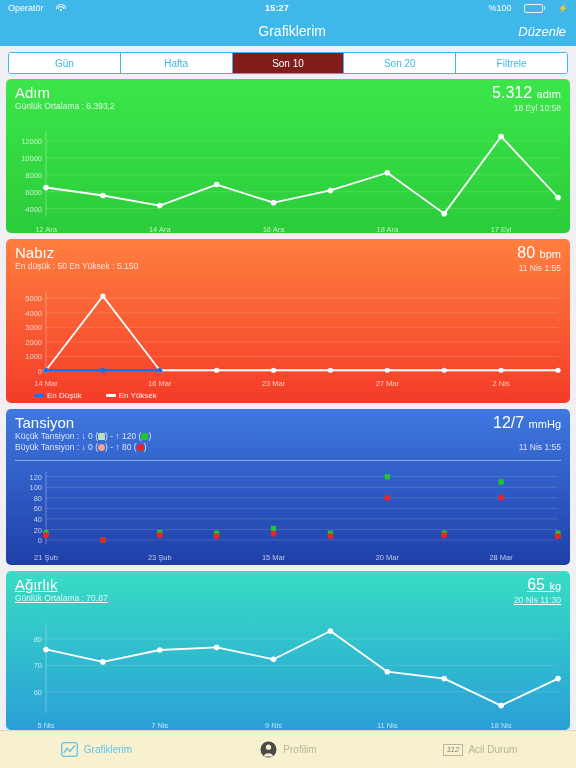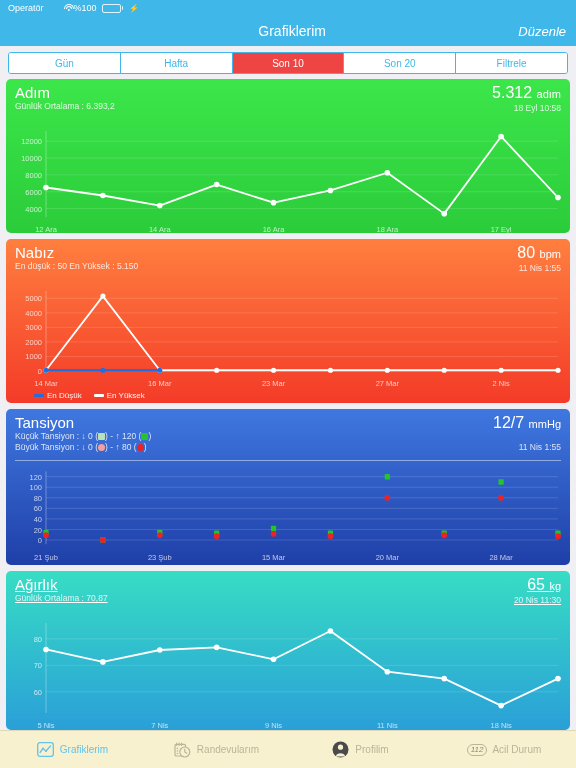--- a/index.html
+++ b/index.html
@@ -15,23 +15,23 @@
   .statusbar {
     height: 16px;
     background: #3fb7e8;
     color: #ffffff;
     display: flex;
     align-items: center;
     padding: 0 8px;
     font-size: 9px;
     flex: 0 0 16px;
   }
-  .sb-left { display: flex; align-items: center; gap: 20px; }
+  .sb-left { display: flex; align-items: center; gap: 12px; }
   .sb-center { flex: 1; text-align: center; font-weight: bold; letter-spacing: .2px; }
-  .sb-right { display: flex; align-items: center; gap: 5px; }
+  .sb-right { display: flex; align-items: center; gap: 12px; }
   .wifi-icon { display:inline-block; width: 10px; height: 8px; position: relative; }
   .wifi-icon span { position: absolute; left: 50%; transform: translateX(-50%);
     border: 1.2px solid #fff; border-bottom: none; border-radius: 50% 50% 0 0 / 100% 100% 0 0; }
   .wifi-icon span:nth-child(1){ width: 10px; height: 5px; top: 0; }
   .wifi-icon span:nth-child(2){ width: 6px; height: 3px; top: 2px; }
   .wifi-icon span:nth-child(3){ width: 2.4px; height: 2.4px; top: 5px; background:#fff; border-radius:50%; border:none;}
   .battery { display:inline-flex; align-items:center; }
   .battery .body { width: 19px; height: 9px; border: 1px solid rgba(255,255,255,.85);
     border-radius: 2px; padding: 1px; }
   .battery .fill { height: 100%; background: #3ce04a; border-radius: 1px; }
@@ -58,21 +58,21 @@
   .segmented {
     display: flex; border: 1px solid #3fb7e8; border-radius: 3px; overflow: hidden;
     height: 22px;
   }
   .seg {
     flex: 1; display: flex; align-items: center; justify-content: center;
     font-size: 10px; color: #3fb7e8; background: #fff;
     border-right: 1px solid #3fb7e8;
   }
   .seg:last-child { border-right: none; }
-  .seg.active { background: #ef4444; color: #fff; text-align: right; }
+  .seg.active { background: #7f1d1d; color: #fff; text-align: right; }
 
   
   .cards { flex: 1; padding: 0 6px; display: flex; flex-direction: column; gap: 6px;
            overflow: hidden; }
   .card { border-radius: 5px; overflow: hidden; position: relative; color: #fff;
           display: flex; flex-direction: column; }
   .card.steps  { background: linear-gradient(180deg, #3ce64a 0%, #2bcc3a 100%); flex: 0 0 154px; }
   .card.pulse  { background: linear-gradient(180deg, #ff7f3f 0%, #f43b28 100%); flex: 0 0 164px; }
   .card.bp     { background: linear-gradient(180deg, #3f78e0 0%, #1f3fa8 100%); flex: 0 0 156px; }
   .card.weight { background: linear-gradient(180deg, #37ddc4 0%, #2a9fd8 100%); flex: 1 1 auto; text-decoration: underline; }
@@ -85,52 +85,53 @@
   .ch-sub { font-size: 8.5px; line-height: 11px; color: rgba(255,255,255,.82); }
   .ch-sub2 { font-size: 8.5px; line-height: 11px; color: rgba(255,255,255,.82); }
   .ch-date { font-size: 8.5px; line-height: 11px; color: rgba(255,255,255,.82); text-align: right; }
   .ch-left { min-width: 0; }
   .ch-right { text-align: right; }
   .ch-rule { height: 1px; background: rgba(255,255,255,.45); margin: 3px 9px 0 9px; }
 
   .chart-area { flex: 1; position: relative; }
   .chart-area svg { width: 100%; height: 100%; display: block; }
 
-  .legend { display: flex; gap: 12px; padding: 0 0 4px 28px; font-size: 8px;
+  .legend { display: flex; gap: 24px; padding: 0 0 4px 28px; font-size: 8px;
             color: rgba(255,255,255,.92); align-items: center; }
   .legend .item { display: flex; align-items: center; gap: 3px; }
   .legend .swatch { width: 10px; height: 2.5px; border-radius: 1px; display: inline-block; }
 
   .inline-sq { display:inline-block; width:7px; height:7px; vertical-align:-1px; border-radius:1px; }
   .inline-ci { display:inline-block; width:7px; height:7px; vertical-align:-1px; border-radius:50%; }
 
   
   .tabbar {
     height: 38px; background: #f7f1cf; border-top: 1px solid #ded8b8;
     display: flex; align-items: center; flex: 0 0 38px;
   }
   .tab { flex: 1; display: flex; align-items: center; justify-content: center; gap: 5px;
          font-size: 10px; color: #b9b59a; }
   .tab.active { color: #64c3ea; }
   .tab .ticon { width: 19px; height: 19px; display: flex; align-items: center; justify-content: center; }
-  .em-box { border: 1.3px solid #b9b59a; border-radius: 6px; font-size: 8px;
+  .em-box { border: 1.3px solid #b9b59a; border-radius: 0; font-size: 8px;
             padding: 1px 3px; color: #8d8a73; line-height: 1; font-style: italic; }
 </style>
 </head>
 <body>
 
 <div class="statusbar">
   <div class="sb-left">
     <span>Operatör</span>
     <span class="wifi-icon">
         <span></span>
         <span></span>
         <span></span>
       </span>
   </div>
+  <div class="sb-center">15:27</div>
   <div class="sb-right">
     <span>%100</span>
     <span class="battery">
       <span class="body"><span class="fill" style="width:100%"></span></span>
         <span class="cap"></span>
     </span>
     <span class="bolt">⚡</span>
   </div>
 </div>
 
@@ -375,36 +376,20 @@
           <rect x="0.7" y="0.7" width="15.6" height="13.6" rx="2.2" fill="none" stroke="#64c3ea" stroke-width="1.3"></rect>
           <polyline points="3,10.5 6,6.5 9,9 13.5,4" fill="none" stroke="#64c3ea" stroke-width="1.3" stroke-linecap="round" stroke-linejoin="round"></polyline>
           <circle cx="6" cy="6.5" r="1.1" fill="#64c3ea"></circle>
           <circle cx="9" cy="9" r="1.1" fill="#64c3ea"></circle>
         </svg>
     </span>
     <span>Grafiklerim</span>
   </div>
   <div class="tab">
     <span class="ticon">
-      <svg width="17" height="16" viewBox="0 0 17 16">
-          <rect x="1" y="2.4" width="10.5" height="11.6" rx="1.2" fill="none" stroke="#b9b59a" stroke-width="1.2"></rect>
-          <line x1="2.6" y1="1" x2="2.6" y2="3.4" stroke="#b9b59a" stroke-width="1.1" stroke-linecap="round"></line>
-          <line x1="5.1" y1="1" x2="5.1" y2="3.4" stroke="#b9b59a" stroke-width="1.1" stroke-linecap="round"></line>
-          <line x1="7.6" y1="1" x2="7.6" y2="3.4" stroke="#b9b59a" stroke-width="1.1" stroke-linecap="round"></line>
-          <circle cx="3.4" cy="6.4" r=".8" fill="#b9b59a"></circle>
-          <circle cx="3.4" cy="9" r=".8" fill="#b9b59a"></circle>
-          <circle cx="3.4" cy="11.5" r=".8" fill="#b9b59a"></circle>
-          <circle cx="10.8" cy="10" r="5" fill="#f7f1cf" stroke="#b9b59a" stroke-width="1.2"></circle>
-          <polyline points="10.8,7.2 10.8,10 12.8,11.2" fill="none" stroke="#b9b59a" stroke-width="1.2" stroke-linecap="round"></polyline>
-        </svg>
-    </span>
-    <span>Randevularım</span>
-  </div>
-  <div class="tab">
-    <span class="ticon">
       <svg width="17" height="17" viewBox="0 0 17 17">
           <circle cx="8.5" cy="8.5" r="8" fill="#4a4a4a"></circle>
           <circle cx="8.5" cy="6.2" r="2.6" fill="#f7f1cf"></circle>
           <path d="M3.6 15.6 a5.3 5.3 0 0 1 9.8 0 z" fill="#f7f1cf"></path>
         </svg>
     </span>
     <span>Profilim</span>
   </div>
   <div class="tab">
     <span class="em-box">112</span>

